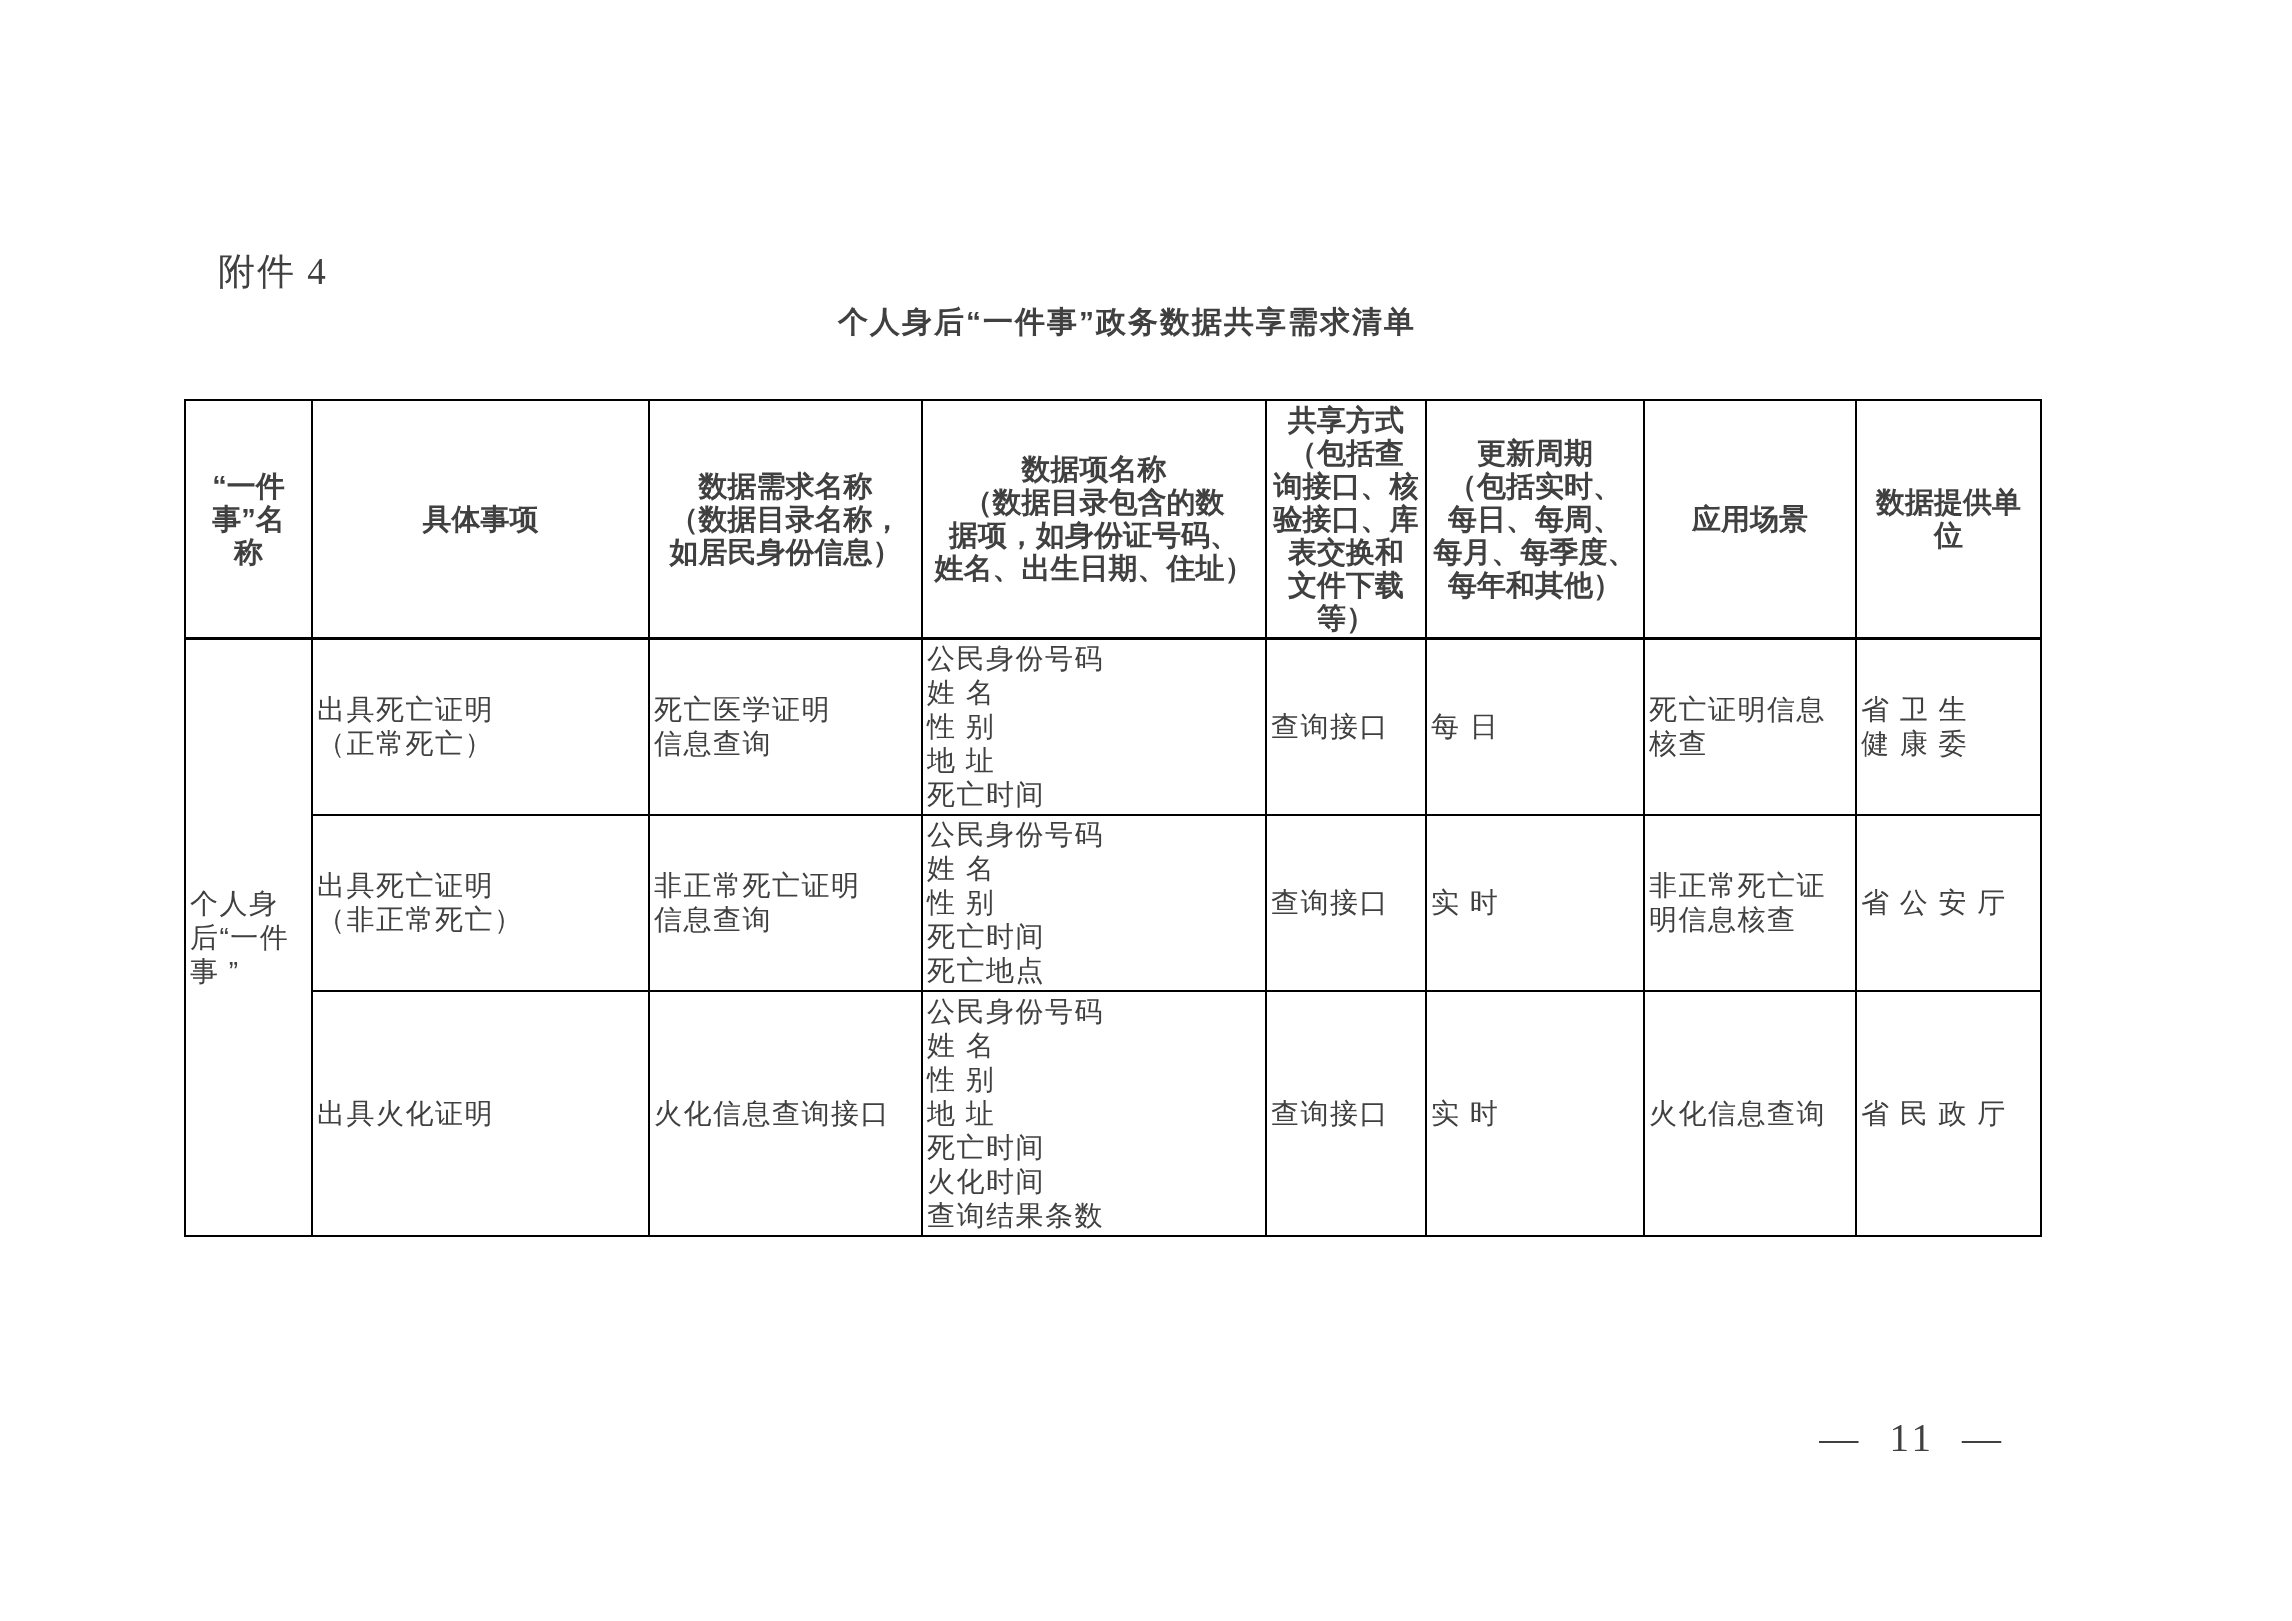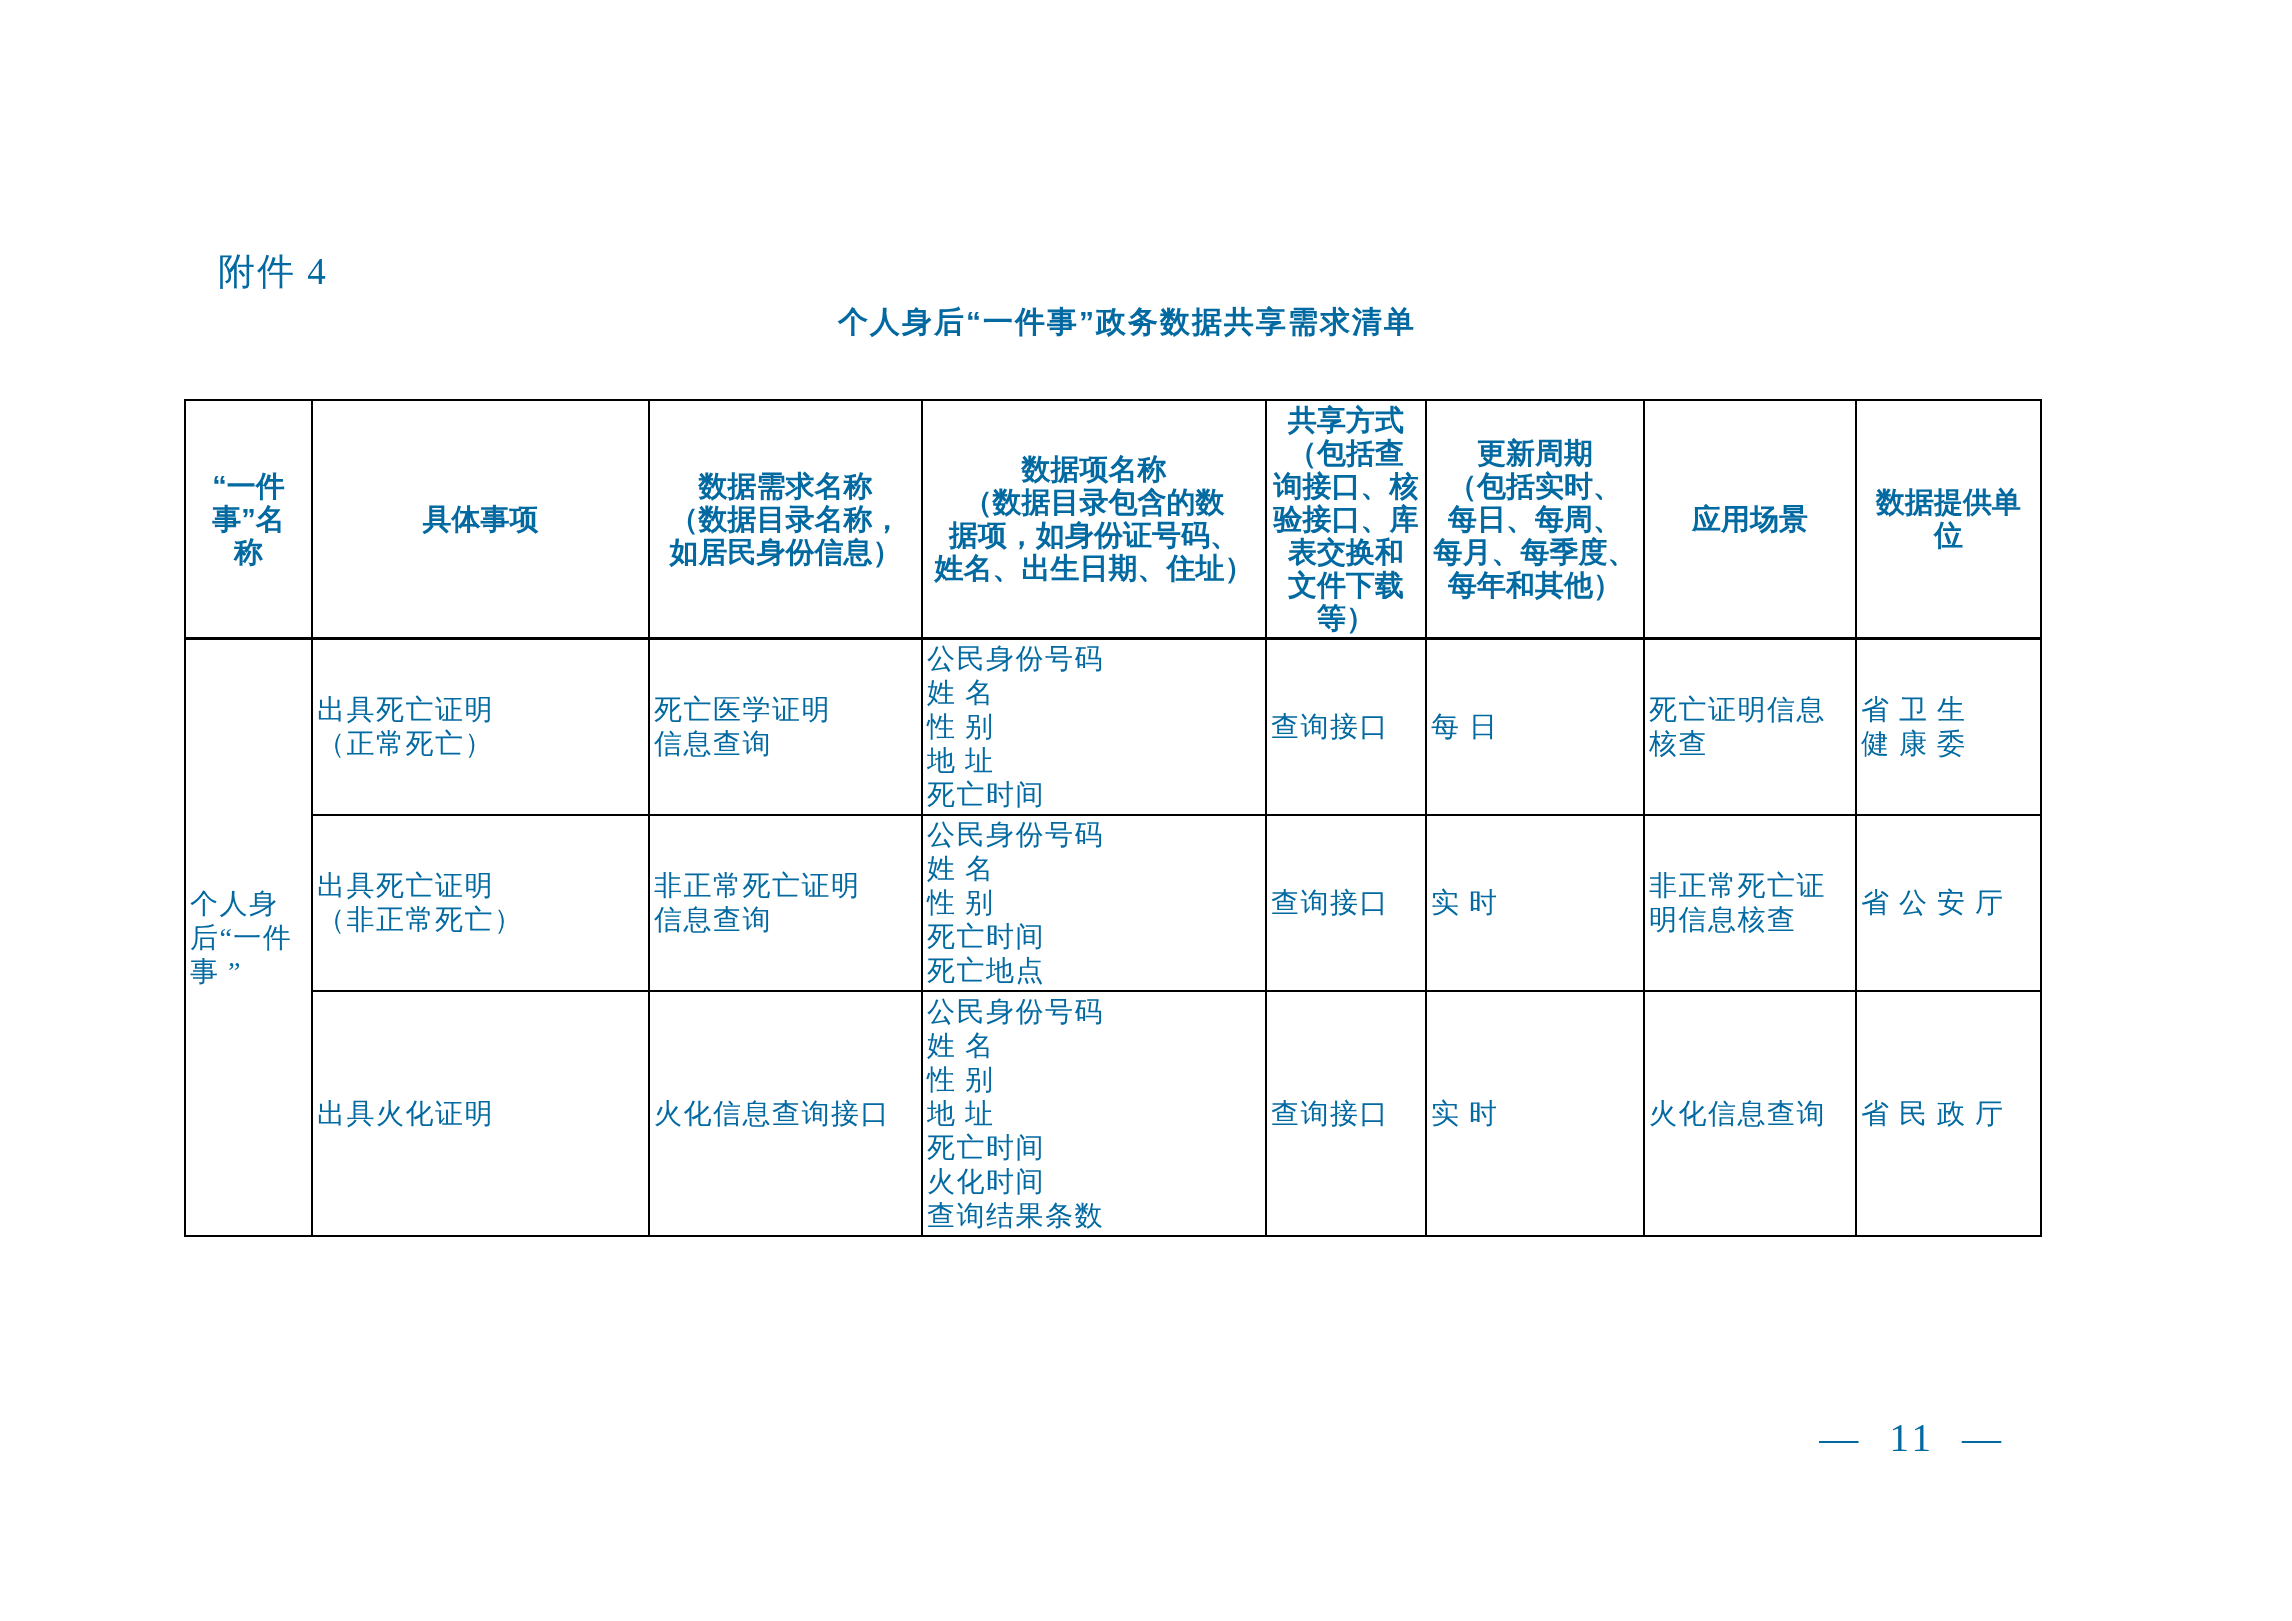--- a/index.html
+++ b/index.html
@@ -7,21 +7,21 @@
     padding: 0;
     background: #ffffff;
   }
   .page {
     position: relative;
     width: 2293px;
     height: 1621px;
     background: #ffffff;
     overflow: hidden;
     font-family: "Liberation Serif", serif;
-    color: #0369a1;
+    color: #404040;
   }
   .attachment-label {
     position: absolute;
     left: 218px;
     top: 247px;
     font-size: 37px;
     font-family: "Liberation Serif", serif;
     letter-spacing: 2px;
     white-space: pre;
   }
@@ -55,21 +55,21 @@
   }
   table.req-table thead th {
     font-family: "Liberation Sans", sans-serif;
     font-weight: bold;
     font-size: 29px;
     line-height: 33px;
     border-bottom: 3.9px solid #000000;
     height: 232px;
   }
   table.req-table tbody td {
-    font-family: Liberation Serif, serif;
+    font-family: Liberation Sans, sans-serif;
     font-size: 28px;
     line-height: 34px;
     letter-spacing: 1.5px;
   }
   tr.body-row-1 { height: 171px; }
   tr.body-row-2 { height: 173px; }
   tr.body-row-3 { height: 245px; }
   td.group-cell {
     letter-spacing: 1.5px;
     margin-left: 31px;

